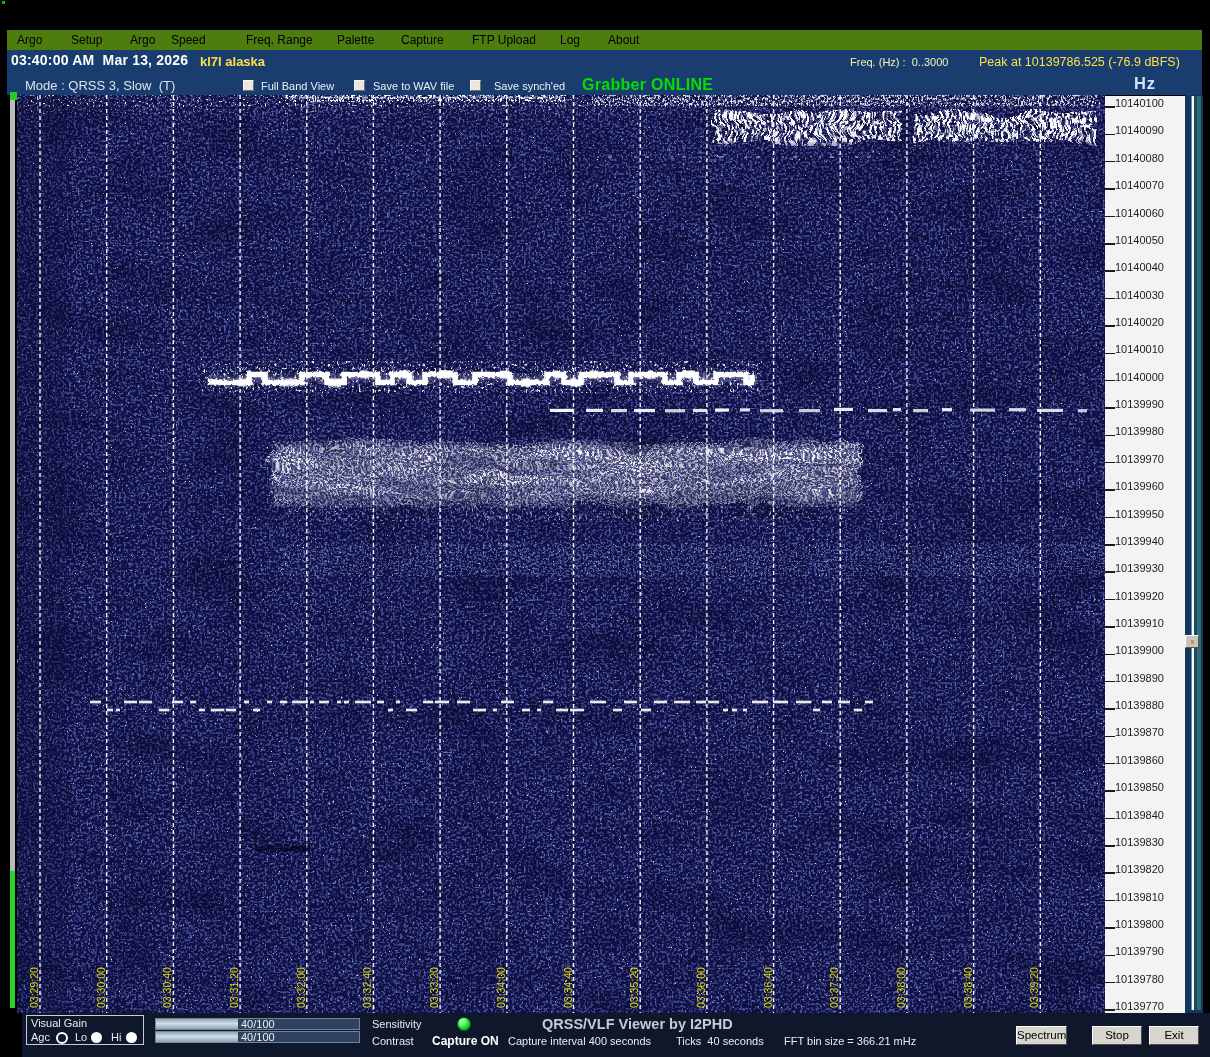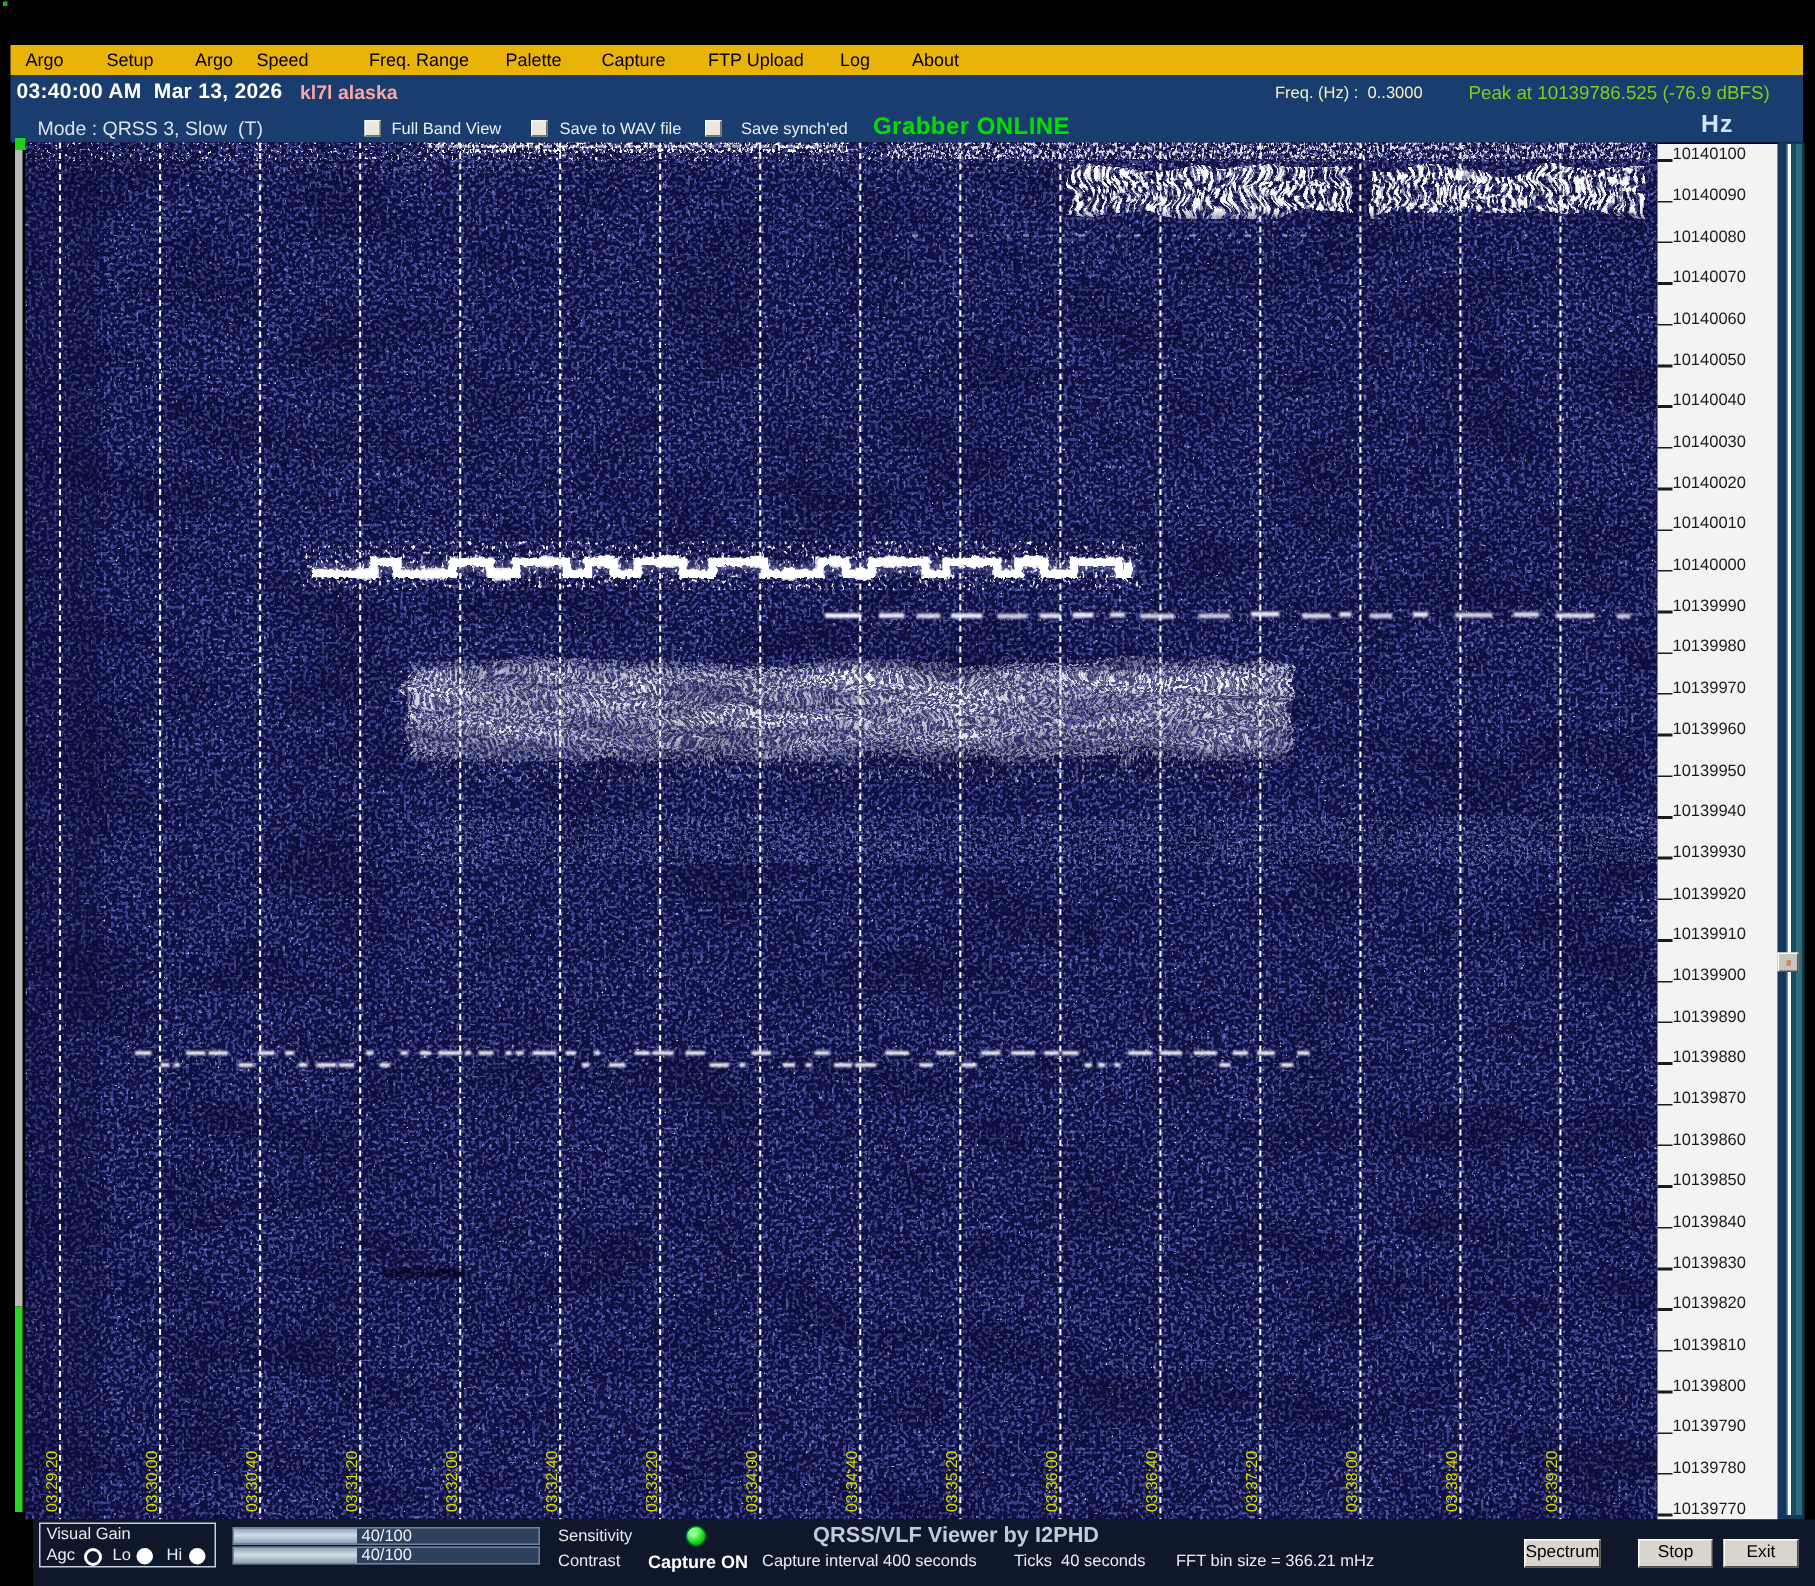--- a/index.html
+++ b/index.html
@@ -1,19 +1,19 @@
 <!DOCTYPE html>
 <html><head>
 <meta charset="utf-8">
 <style>
   * { margin:0; padding:0; box-sizing:border-box; }
   html,body { width:1210px; height:1057px; background:#000; overflow:hidden;
     font-family:"Liberation Sans", sans-serif; }
   .abs { position:absolute; }
-  #menubar { left:7px; top:30px; width:1195px; height:20px; background:#eab308; }
+  #menubar { left:7px; top:30px; width:1195px; height:20px; background:#4d7c0f; }
   .mi { position:absolute; top:3px; font-size:12px; color:#000; }
   #hdr { left:7px; top:50px; width:1195px; height:45px; background:#183d6e; }
   .hv { position:absolute; white-space:nowrap; }
   .cb { position:absolute; width:11px; height:11px; background:#eae7dc;
         border-top:1px solid #f5f5f5; border-left:1px solid #f5f5f5;
         border-right:1px solid #707070; border-bottom:1px solid #707070; }
   #gutgrnsq { left:10px; top:92px; width:7px; height:8px; background:#1fcf1f; }
   #gutgray  { left:10px; top:100px; width:5px; height:771px; background:#b9b9b9; }
   #gutgreen { left:10px; top:871px; width:5px; height:137px; background:#27d427; }
   #spec { left:17px; top:95px; width:1088px; height:918px; background:#14144e; }
@@ -50,23 +50,23 @@
   <span class="mi" style="left:239px">Freq. Range</span>
   <span class="mi" style="left:330px">Palette</span>
   <span class="mi" style="left:394px">Capture</span>
   <span class="mi" style="left:465px">FTP Upload</span>
   <span class="mi" style="left:553px">Log</span>
   <span class="mi" style="left:601px">About</span>
 </div>
 
 <div class="abs" id="hdr">
   <span class="hv" style="left:4px;top:2px;font-size:14px;font-weight:bold;letter-spacing:0.2px;color:#fff;">03:40:00 AM&nbsp; Mar 13, 2026</span>
-  <span class="hv" style="left:193px;top:4px;font-size:13px;font-weight:bold;color:#fca5a5;">kl7l alaska</span>
+  <span class="hv" style="left:193px;top:4px;font-size:13px;font-weight:bold;color:#fde047;">kl7l alaska</span>
   <span class="hv" style="left:843px;top:6px;font-size:11px;color:#f2f2bb;">Freq. (Hz) :&nbsp; 0..3000</span>
-  <span class="hv" style="left:972px;top:5px;font-size:12.5px;color:#84cc16;">Peak at 10139786.525 (-76.9 dBFS)</span>
+  <span class="hv" style="left:972px;top:5px;font-size:12.5px;color:#fde047;">Peak at 10139786.525 (-76.9 dBFS)</span>
   <span class="hv" style="left:18px;top:28px;font-size:13px;color:#dde2ea;">Mode : QRSS 3, Slow&nbsp; (T)</span>
   <span class="cb" style="left:236px;top:30px;"></span>
   <span class="hv" style="left:254px;top:30px;font-size:11px;color:#eceff3;">Full Band View</span>
   <span class="cb" style="left:347px;top:30px;"></span>
   <span class="hv" style="left:366px;top:30px;font-size:11px;color:#eceff3;">Save to WAV file</span>
   <span class="cb" style="left:463px;top:30px;"></span>
   <span class="hv" style="left:487px;top:30px;font-size:11px;color:#eceff3;">Save synch'ed</span>
   <span class="hv" style="left:575px;top:26px;font-size:16px;font-weight:bold;letter-spacing:0.3px;color:#00e000;">Grabber ONLINE</span>
   <span class="hv" style="left:1127px;top:24px;font-size:16.5px;font-weight:bold;letter-spacing:0.8px;color:#cfe4f8;">Hz</span>
 </div>

